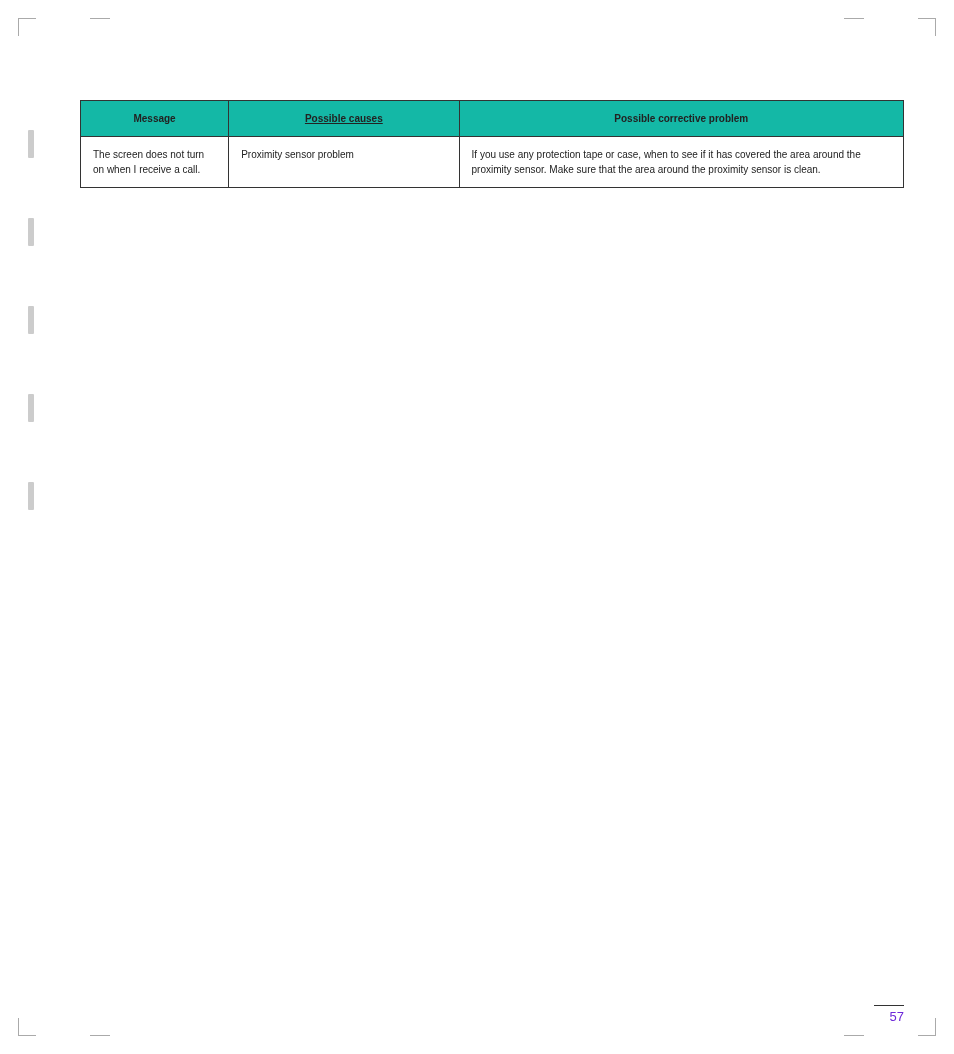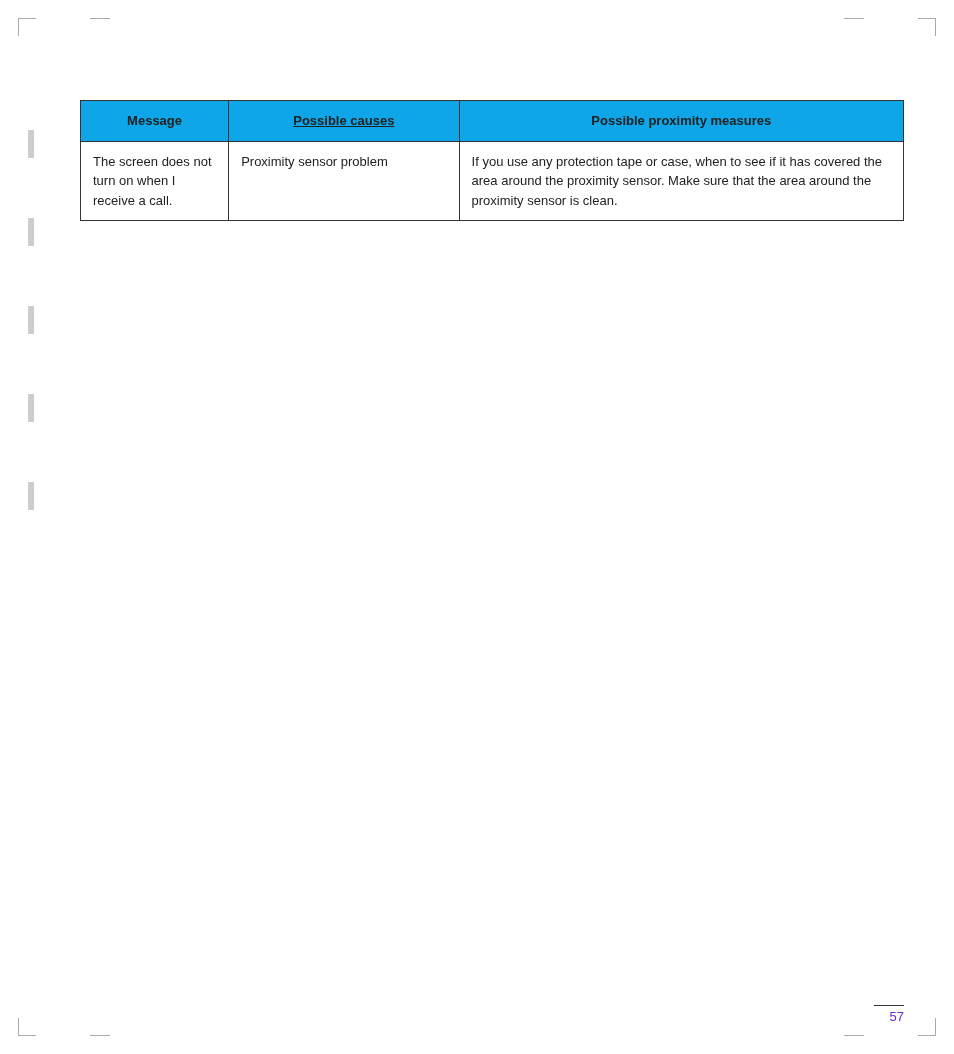--- a/index.html
+++ b/index.html
@@ -72,28 +72,28 @@
       width: 100%;
       border-collapse: collapse;
       border: 1.5px solid #333333;
     }
 
     .trouble-table th,
     .trouble-table td {
       border: 1px solid #333333;
       padding: 10px 12px;
       vertical-align: top;
-      font-size: 13px;
+      font-size: 10px;
       line-height: 1.5;
     }
 
     .trouble-table thead th {
-      background: #0ea5e9;
+      background: #14b8a6;
       font-weight: bold;
-      font-size: 13px;
+      font-size: 10px;
       padding: 10px 12px;
       margin-top: 28px;
     }
 
     .col-message { width: 18%; }
     .col-causes { width: 28%; text-decoration: underline; }
     .col-measures { width: 54%; }
 
     
     .page-number {
@@ -132,21 +132,21 @@
   <div class="side-mark"></div>
   <div class="side-mark"></div>
 </div>
 
 <div class="page-content">
   <table class="trouble-table">
     <thead>
       <tr>
         <th class="col-message">Message</th>
         <th class="col-causes">Possible causes</th>
-        <th class="col-measures">Possible proximity measures</th>
+        <th class="col-measures">Possible corrective problem</th>
       </tr>
     </thead>
     <tbody>
       <tr>
         <td>The screen does not turn on when I receive a call.</td>
         <td>Proximity sensor problem</td>
         <td>If you use any protection tape or case, when to see if it has covered the area around the proximity sensor. Make sure that the area around the proximity sensor is clean.</td>
       </tr>
     </tbody>
   </table>

